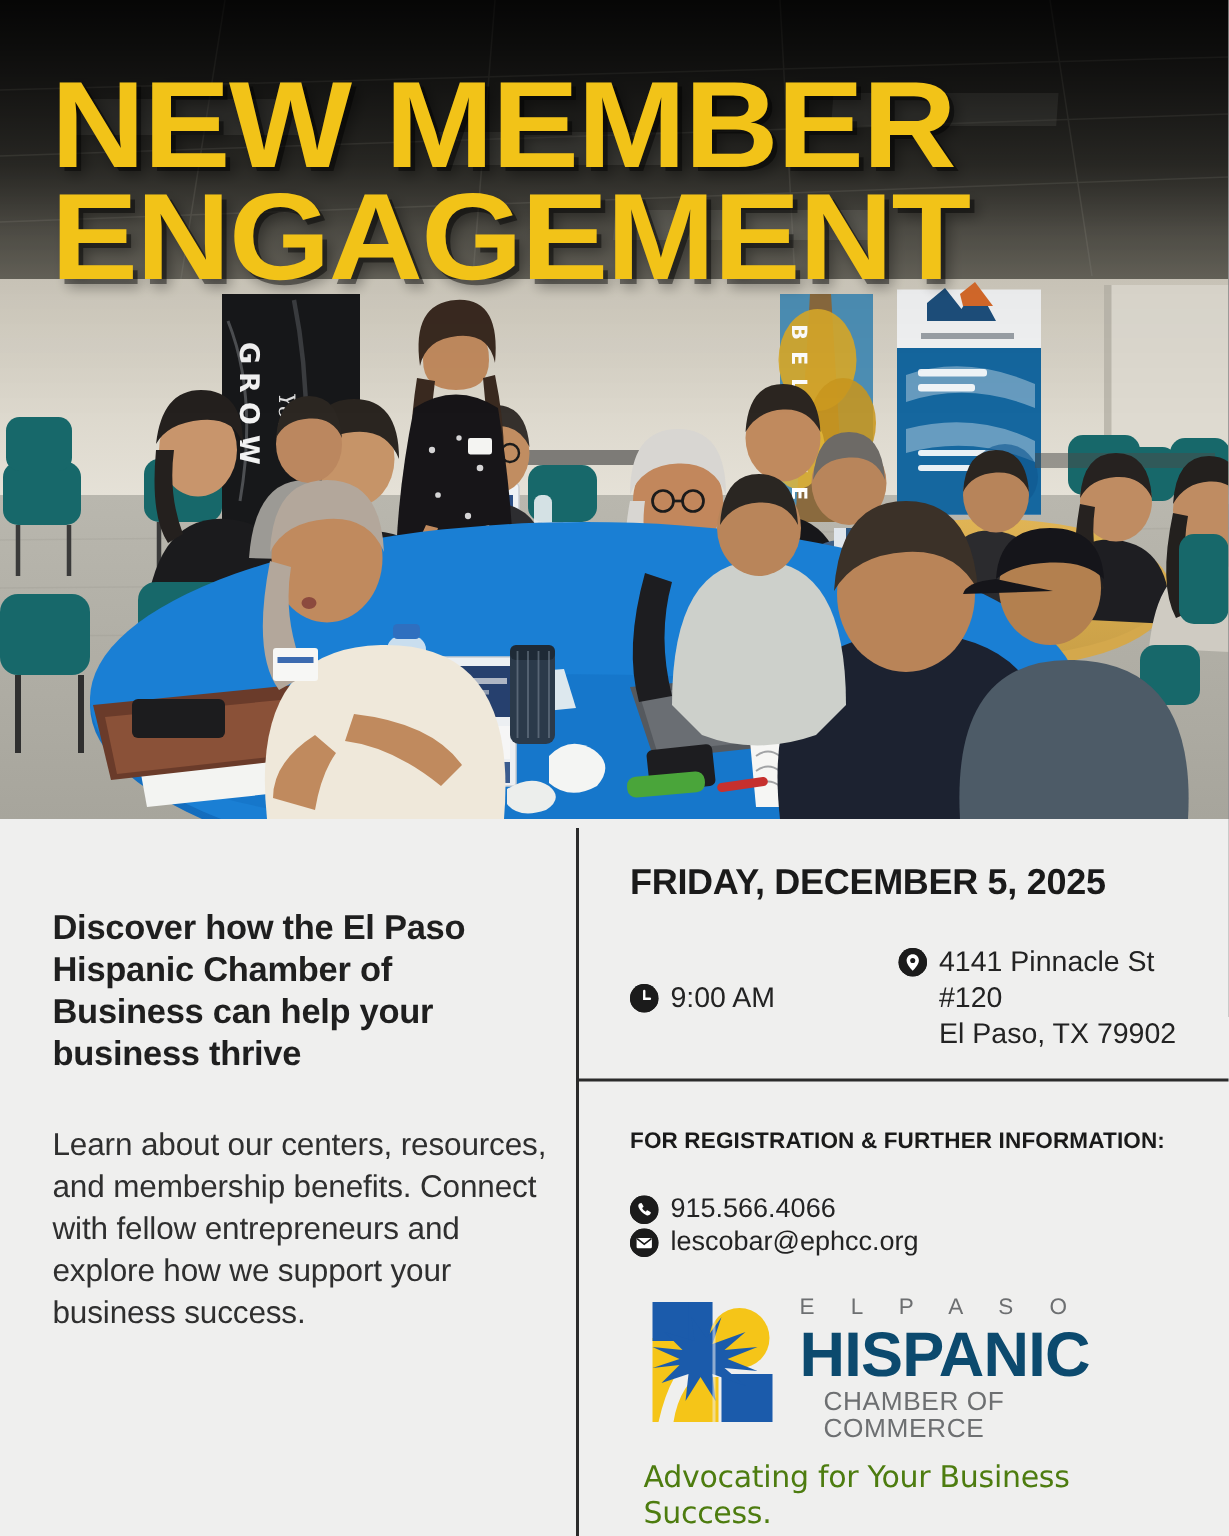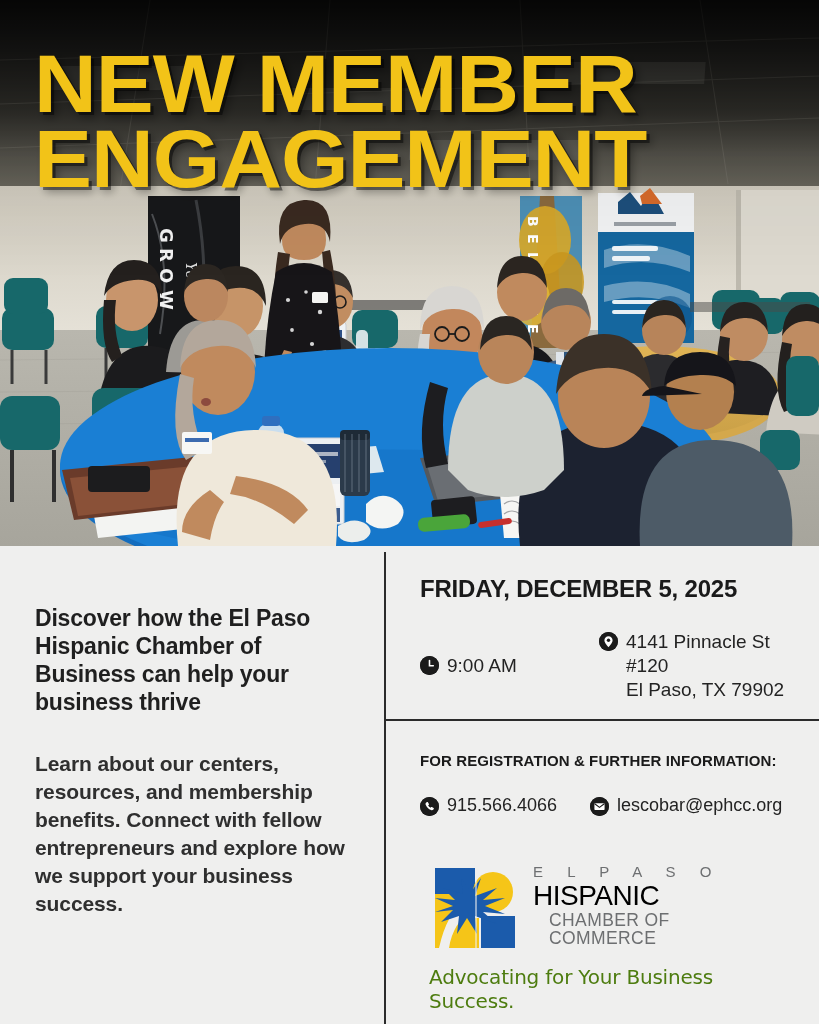--- a/index.html
+++ b/index.html
@@ -38,21 +38,21 @@
   .vdivide{position:absolute;left:384px;top:552px;width:2px;height:472px;background:#2b2b2b;}
   .hdivide{position:absolute;left:384px;top:719px;width:435px;height:2px;background:#2b2b2b;}
 
   
   .left-col{position:absolute;left:35px;top:604px;width:332px;}
   .lead{
     font-size:23px;line-height:1.22;font-weight:700;color:#1f1f1f;
     letter-spacing:-0.2px;margin:0 0 34px 0;
   }
   .body-copy{
-    font-size:21px;line-height:1.33;font-weight:700;color:#2f2f2f;
+    font-size:21px;line-height:1.33;font-weight:400;color:#2f2f2f;
     letter-spacing:-0.1px;margin:0;
   }
 
   
   .right-col{position:absolute;left:420px;top:575px;width:390px;}
   .event-date{
     font-size:24px;font-weight:700;color:#1a1a1a;letter-spacing:-0.2px;
     text-transform:uppercase;margin:0 0 27px 0;
   }
   .meta-row{display:flex;align-items:center;gap:34px;}
@@ -61,32 +61,32 @@
   .ico{
     flex:0 0 auto;width:19px;height:19px;border-radius:50%;
     background:#1b1b1b;margin-right:8px;margin-top:2px;position:relative;
   }
   .ico svg{position:absolute;left:0;top:0;width:19px;height:19px;}
   .meta-text{font-size:19px;line-height:1.25;color:#232323;}
 
   
   .reg{position:absolute;left:420px;top:752px;width:390px;}
   .reg-head{font-size:15px;font-weight:700;color:#1a1a1a;letter-spacing:.1px;text-transform:uppercase;margin:0 0 26px 0;}
-  .reg-row{display:flex;align-items:flex-start;}
+  .reg-row{display:flex;align-items:flex-start;flex-direction:column;}
   .reg-phone{width:170px;}
   .reg-text{font-size:18px;line-height:1.2;color:#232323;}
 
   
   .logo-wrap{position:absolute;left:429px;top:862px;width:340px;}
   .logo-top{display:flex;align-items:flex-start;}
   .logo-mark{flex:0 0 auto;width:92px;height:92px;margin-right:12px;}
   .logo-mark svg{display:block;width:92px;height:92px;}
   .logo-words{padding-top:2px;}
   .w-elpaso{font-size:15px;letter-spacing:10px;color:#6d6f71;font-weight:400;line-height:1;margin-bottom:3px;}
-  .w-hispanic{font-size:28px;font-weight:400;color:#000000;letter-spacing:-0.5px;line-height:1;margin-bottom:2px;}
+  .w-hispanic{font-size:42px;font-weight:700;color:#0c4a6e;letter-spacing:-0.5px;line-height:1;margin-bottom:2px;}
   .w-chamber{font-size:17.5px;color:#6d6f71;letter-spacing:.4px;line-height:1;margin-left:16px;}
   .tagline{
     margin-top:11px;width:340px;
     font-size:20px;color:#4d7c0f;font-family:"DejaVu Sans", sans-serif;
     letter-spacing:-0.2px;
   }
 </style>
 </head>
 <body>
 

